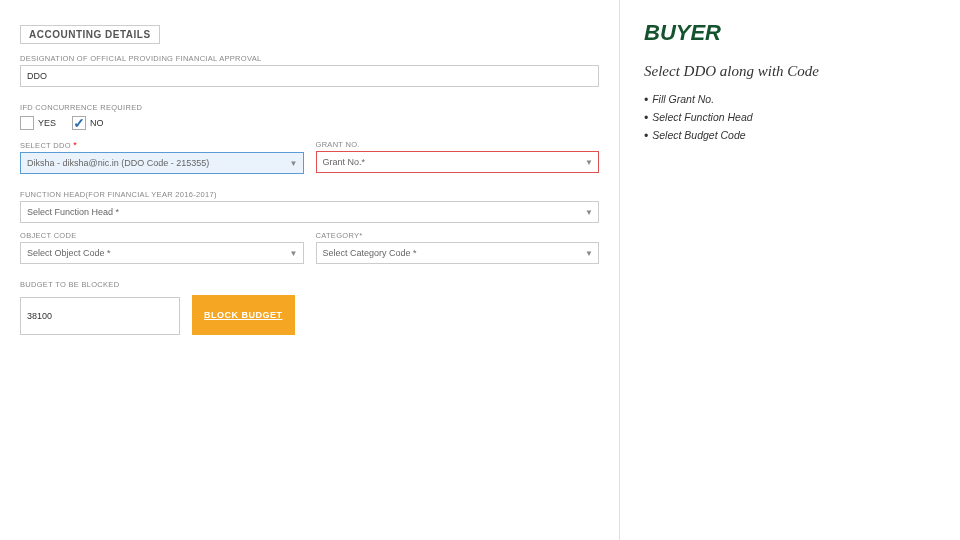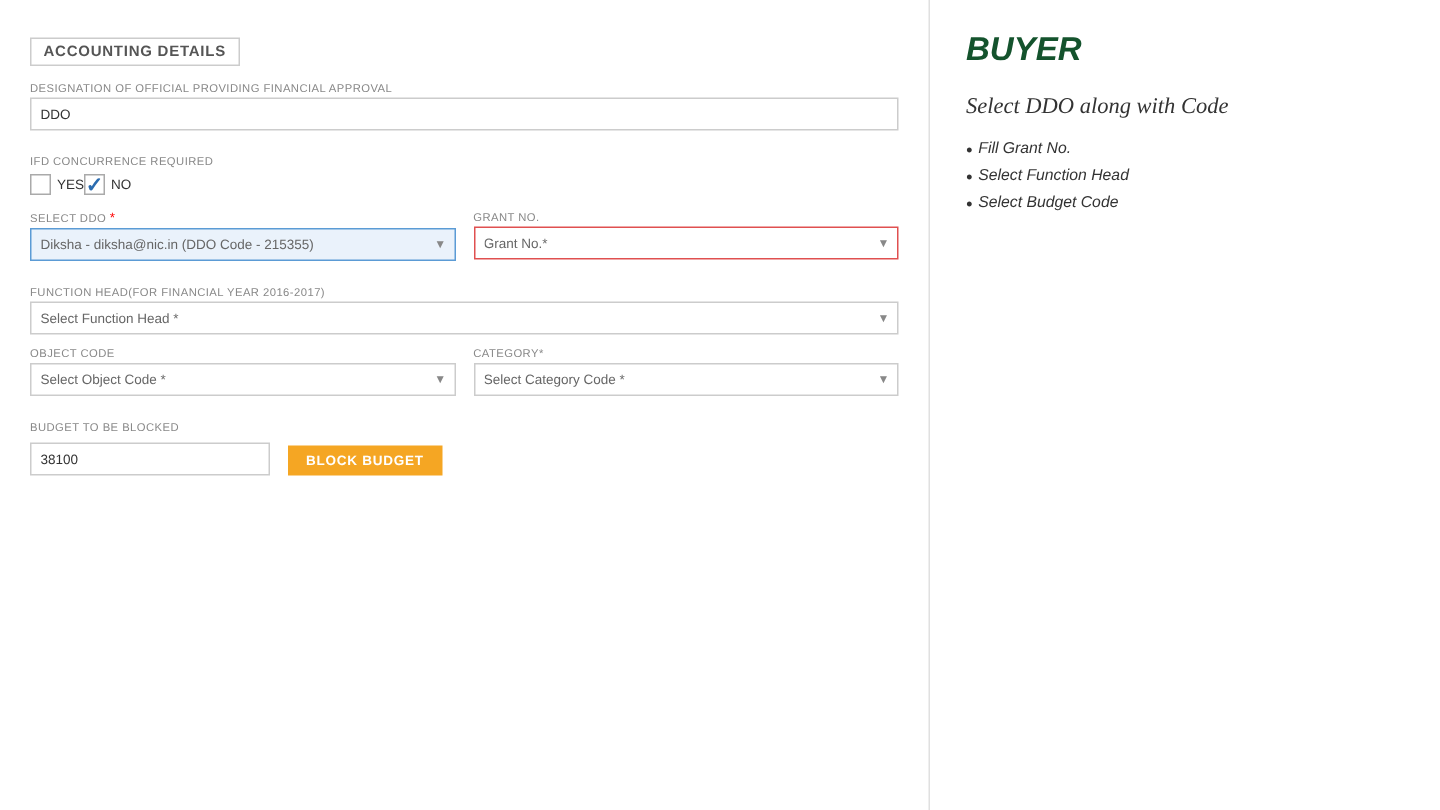--- a/index.html
+++ b/index.html
@@ -100,20 +100,21 @@
       top: 50%;
       transform: translateY(-50%);
       font-size: 8px;
       color: #888;
       pointer-events: none;
     }
 
     .radio-group {
       display: flex;
       align-items: center;
+      gap: 16px;
       margin-top: 4px;
     }
 
     .radio-item {
       display: flex;
       align-items: center;
       gap: 4px;
       font-size: 9px;
       color: #333;
     }
@@ -136,38 +137,39 @@
 
     .budget-row {
       display: flex;
       align-items: flex-end;
       gap: 12px;
       margin-top: 6px;
     }
 
     .budget-input {
       width: 160px;
-      height: 22px;
+      height: 38px;
       border: 1px solid #ccc;
       padding: 2px 6px;
       font-size: 9px;
       color: #333;
     }
 
     .block-budget-btn {
       background: #f5a623;
       color: #fff;
       border: none;
       padding: 5px 12px;
       font-size: 9px;
       font-weight: bold;
       letter-spacing: 0.5px;
       cursor: pointer;
       text-transform: uppercase;
-      height: 20px;
+      height: 40px;
+      text-decoration: underline;
     }
 
     
     .buyer-title {
       font-size: 22px;
       font-weight: bold;
       color: #14532d;
       margin-bottom: 14px;
       font-style: italic;
     }

